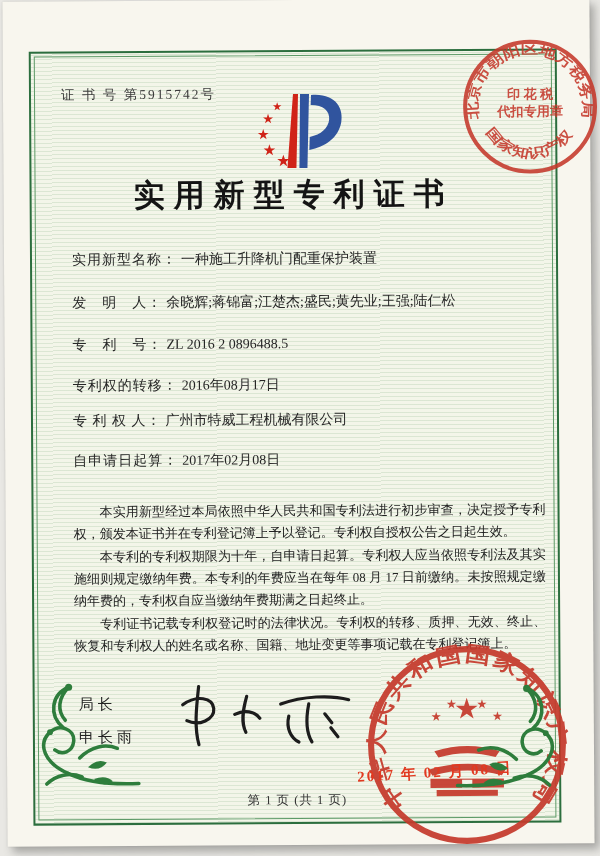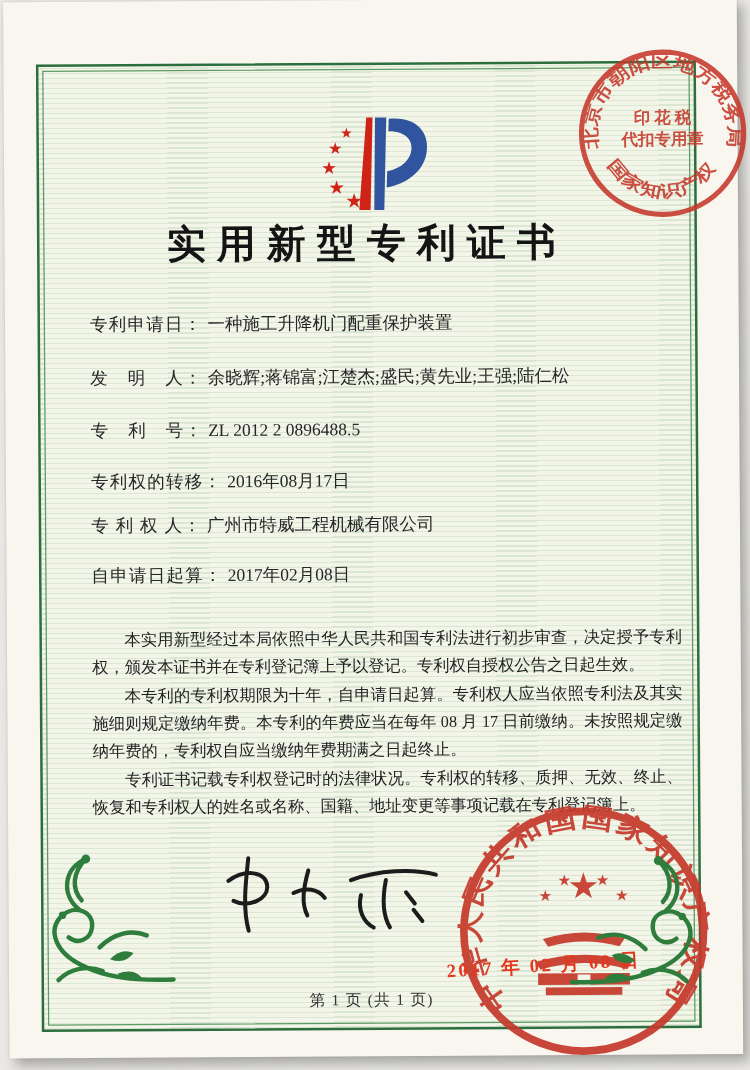--- a/index.html
+++ b/index.html
@@ -67,53 +67,58 @@
   .flourish-br{right:-14px;bottom:24px;transform:scaleX(-1);}
 </style>
 </head>
 <body>
 
 <div class="paper">
 
   <div class="frame">
     <div class="frame-inner"></div>
 
+    <div class="cert-no">证 书 号 第5915742号</div>
 
     <svg class="logo" viewBox="0 0 104 80">
       <g fill="#d02318">
         <text x="34" y="18" font-size="11" text-anchor="middle">★</text>
         <text x="25" y="31" font-size="13" text-anchor="middle">★</text>
         <text x="20" y="47" font-size="14" text-anchor="middle">★</text>
         <text x="26" y="63" font-size="15" text-anchor="middle">★</text>
         <text x="40" y="74" font-size="16" text-anchor="middle">★</text>
         <polygon points="50,2 55,2 53,76 44,76"></polygon>
       </g>
       <g fill="#30549e">
         <polygon points="57,2 66,2 64,76 56,76"></polygon>
         <path d="M68,3 C92,1 101,16 98,31 C95,46 82,55 66,58 L66.5,45 C78,43 85,36 86,28 C87,19 80,13 67.6,13 Z"></path>
       </g>
     </svg>
 
     <div class="title">实用新型专利证书</div>
 
     <div class="fields">
-      <div class="field-row row-name"><span class="lbl">专利申请日：</span><span class="val">一种施工升降机门配重保护装置</span></div>
+      <div class="field-row row-name"><span class="lbl">实用新型名称：</span><span class="val">一种施工升降机门配重保护装置</span></div>
       <div class="field-row row-inv"><span class="lbl">发　明　人：</span><span class="val">余晓辉;蒋锦富;江楚杰;盛民;黄先业;王强;陆仁松</span></div>
-      <div class="field-row row-no"><span class="lbl">专　利　号：</span><span class="val">ZL 2012 2 0896488.5</span></div>
+      <div class="field-row row-no"><span class="lbl">专　利　号：</span><span class="val">ZL 2016 2 0896488.5</span></div>
       <div class="field-row row-file"><span class="lbl">专利权的转移：</span><span class="val">2016年08月17日</span></div>
       <div class="field-row row-owner"><span class="lbl">专 利 权 人：</span><span class="val">广州市特威工程机械有限公司</span></div>
       <div class="field-row"><span class="lbl">自申请日起算：</span><span class="val">2017年02月08日</span></div>
     </div>
 
     <div class="body-text">
       <p>本实用新型经过本局依照中华人民共和国专利法进行初步审查，决定授予专利权，颁发本证书并在专利登记簿上予以登记。专利权自授权公告之日起生效。</p>
       <p>本专利的专利权期限为十年，自申请日起算。专利权人应当依照专利法及其实施细则规定缴纳年费。本专利的年费应当在每年 08 月 17 日前缴纳。未按照规定缴纳年费的，专利权自应当缴纳年费期满之日起终止。</p>
       <p>专利证书记载专利权登记时的法律状况。专利权的转移、质押、无效、终止、恢复和专利权人的姓名或名称、国籍、地址变更等事项记载在专利登记簿上。</p>
     </div>
 
+    <div class="sig-block">
+      <div class="t">局长</div>
+      <div>申长雨</div>
+    </div>
 
     <svg class="signature-svg" viewBox="0 0 200 85">
       <g fill="none" stroke="#1c1c1c" stroke-width="3.2" stroke-linecap="round">
         <path d="M36,12 C34,30 31,52 36,70"></path>
         <path d="M20,30 C34,20 50,23 51,34 C52,45 36,52 24,46"></path>
         <path d="M84,22 C80,36 78,48 83,58"></path>
         <path d="M72,40 C82,35 92,37 97,44"></path>
         <path d="M118,30 C140,22 168,21 186,26"></path>
         <path d="M146,30 C143,45 143,58 149,68"></path>
         <path d="M126,42 C123,54 128,64 136,68"></path>

